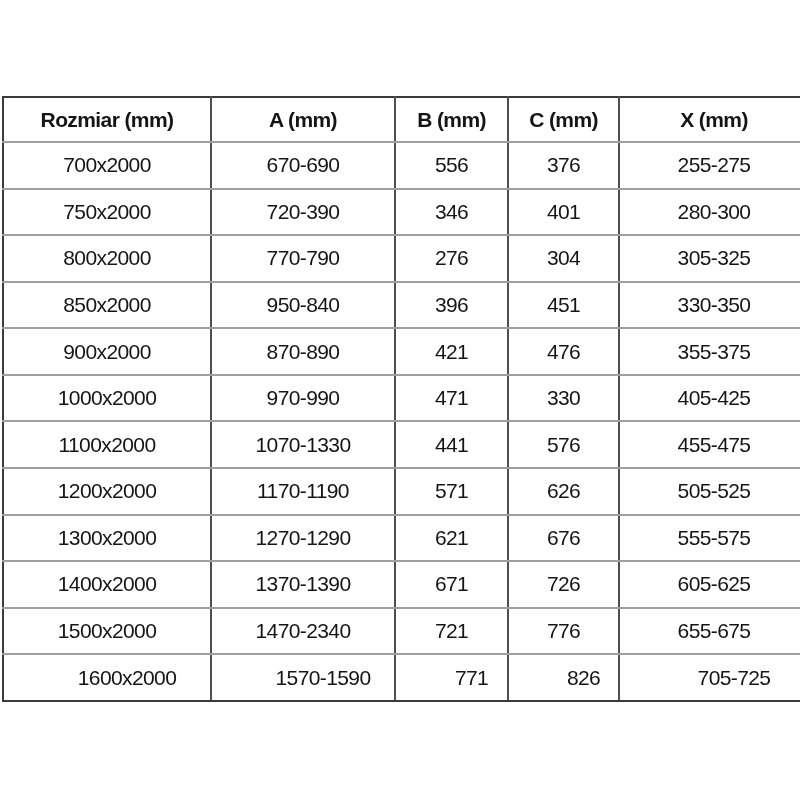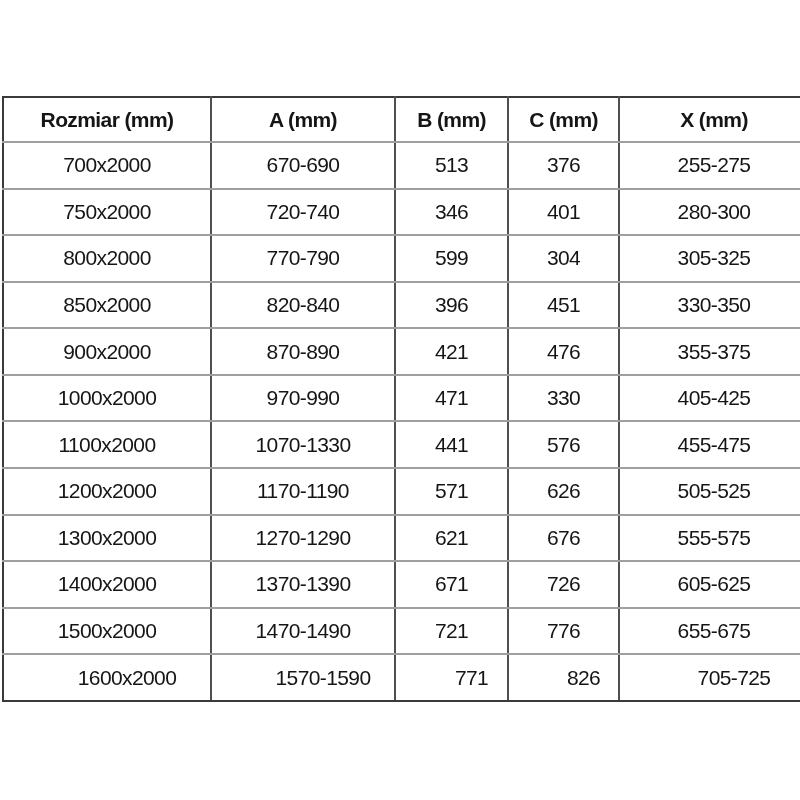--- a/index.html
+++ b/index.html
@@ -83,41 +83,41 @@
         <th>A (mm)</th>
         <th>B (mm)</th>
         <th>C (mm)</th>
         <th>X (mm)</th>
       </tr>
     </thead>
     <tbody>
         <tr>
           <td>700x2000</td>
           <td>670-690</td>
-          <td>513</td>
+          <td>556</td>
           <td>376</td>
           <td>255-275</td>
         </tr>
         <tr>
           <td>750x2000</td>
-          <td>720-740</td>
+          <td>720-390</td>
           <td>346</td>
           <td>401</td>
           <td>280-300</td>
         </tr>
         <tr>
           <td>800x2000</td>
           <td>770-790</td>
-          <td>599</td>
+          <td>276</td>
           <td>304</td>
           <td>305-325</td>
         </tr>
         <tr>
           <td>850x2000</td>
-          <td>820-840</td>
+          <td>950-840</td>
           <td>396</td>
           <td>451</td>
           <td>330-350</td>
         </tr>
         <tr>
           <td>900x2000</td>
           <td>870-890</td>
           <td>421</td>
           <td>476</td>
           <td>355-375</td>
@@ -152,21 +152,21 @@
         </tr>
         <tr>
           <td>1400x2000</td>
           <td>1370-1390</td>
           <td>671</td>
           <td>726</td>
           <td>605-625</td>
         </tr>
         <tr>
           <td>1500x2000</td>
-          <td>1470-1490</td>
+          <td>1470-2340</td>
           <td>721</td>
           <td>776</td>
           <td>655-675</td>
         </tr>
         <tr>
           <td>1600x2000</td>
           <td>1570-1590</td>
           <td>771</td>
           <td>826</td>
           <td>705-725</td>

